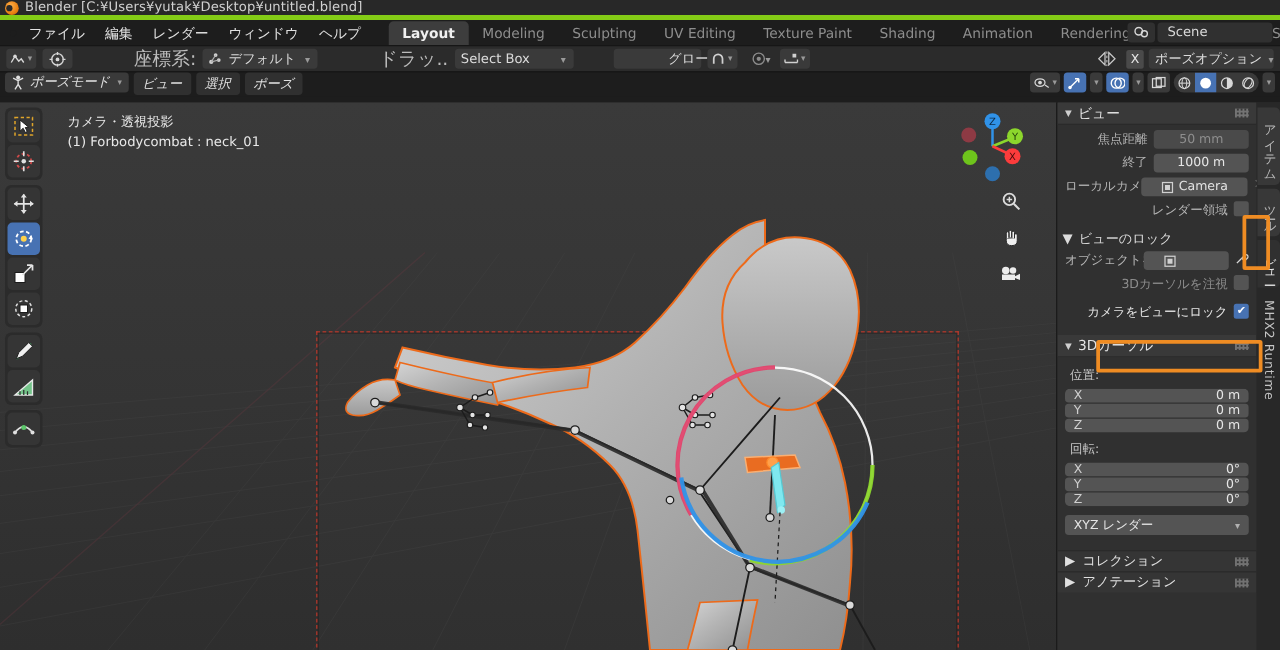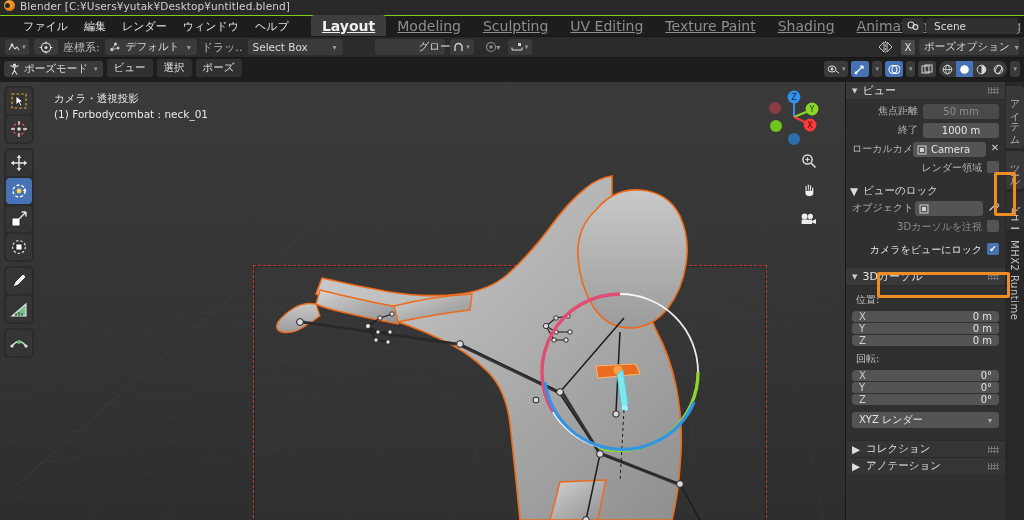--- a/index.html
+++ b/index.html
@@ -7,22 +7,22 @@
     width:1024px; height:520px; overflow:hidden;
     background:#1d1d1d;
     font-family:"DejaVu Sans","Liberation Sans",sans-serif;
     font-size:11px; color:#d6d6d6;
     -webkit-font-smoothing:antialiased;
   }
   .app { position:relative; width:1024px; height:520px; }
 
   
   .titlebar {
-    height:16px; background:#282828; display:flex; align-items:flex-start;
-    padding-left:4px; gap:5px; border-bottom:1px solid #84cc16;
+    height:16px; background:#282828; display:flex; align-items:flex-end;
+    padding-left:4px; gap:5px; border-bottom:4px solid #84cc16;
   }
   .titlebar .tb-text { font-size:10.5px; color:#d0d0d0; letter-spacing:.1px; }
   .blender-logo {
     width:11px; height:11px; border-radius:50%;
     background:radial-gradient(circle at 40% 35%,#ffb04a 0%,#e87d0d 65%,#b45c05 100%);
     position:relative; flex:0 0 auto;
   }
   .blender-logo::after{
     content:""; position:absolute; width:5px;height:5px;border-radius:50%;
     background:#2a2a2a; left:1px; top:3px;
@@ -38,22 +38,22 @@
     background:radial-gradient(circle at 40% 35%,#f0f0f0 0%,#c8c8c8 60%,#8a8a8a 100%);
     margin-right:9px; position:relative;
   }
   .menubar .logo-sm::after{content:"";position:absolute;width:5px;height:5px;border-radius:50%;background:#1d1d1d;left:2px;top:4px;}
   .menu-item {
     padding:3px 8px; font-size:11px; color:#e2e2e2; border-radius:3px; cursor:default;
     white-space:nowrap;
   }
   .tabs { display:flex; align-items:center; margin-left:14px; gap:0; }
   .wtab {
-    padding:3px 11px; font-size:14px; color:#8e8e8e; white-space:nowrap;
-    border-radius:4px 4px 0 0; cursor:default;text-decoration:underline;
+    padding:3px 11px; font-size:11px; color:#8e8e8e; white-space:nowrap;
+    border-radius:4px 4px 0 0; cursor:default;
   }
   .wtab.active { background:#3d3d3d; color:#f0f0f0; font-weight:bold; }
   .scene-block {
     position:absolute; right:6px; top:2px; display:flex; align-items:center; gap:2px;
   }
   .scene-icon {
     width:22px;height:16px;background:#303030;border-radius:3px;
     display:flex;align-items:center;justify-content:center;color:#d8d8d8;font-size:10px;
   }
   .scene-name {
@@ -65,34 +65,34 @@
   .toolheader {
     height:21px; background:#2b2b2b; border-top:1px solid #161616;
     display:flex; align-items:center; padding:0 5px; gap:5px; position:relative;
   }
   .ico-btn {
     height:16px; min-width:24px; background:#3a3a3a; border-radius:3px;
     display:flex;align-items:center;justify-content:center;gap:2px;
     color:#d8d8d8;font-size:10px;padding:0 3px;
   }
   .ico-btn.flat { background:transparent; }
-  .lbl { color:#bcbcbc; font-size:11px; white-space:nowrap; }
+  .lbl { color:#bcbcbc; font-size:15px; white-space:nowrap;margin-left:44px; }
   .dropdown {
     height:16px;background:#3a3a3a;border-radius:3px;display:flex;align-items:center;
     padding:0 6px 0 5px;gap:5px;font-size:10.5px;color:#dcdcdc;white-space:nowrap;
   }
   .dropdown .chev{ color:#9a9a9a; font-size:8px; margin-left:auto;}
   .th-right { position:absolute; right:5px; display:flex; align-items:center; gap:4px; }
   .xsym { width:14px;height:15px;background:#4a4a4a;border-radius:2px;
           display:flex;align-items:center;justify-content:center;font-size:10px;color:#e6e6e6;}
 
   
   .vpheader {
-    height:20px; background:#1d1d1d; display:flex; align-items:flex-end;
-    padding:0 4px; gap:4px; position:relative; border-top:1px solid #161616;
+    height:20px; background:#1d1d1d; display:flex; align-items:flex-start;
+    padding:0 4px; gap:4px; position:relative; border-top:1px solid #161616;font-style:italic;
   }
   .mode-sel {
     height:16px;background:#3a3a3a;border-radius:3px;display:flex;align-items:center;
     gap:4px;padding:0 5px;font-size:10.5px;color:#e0e0e0;
   }
   .vmenu { padding:2px 7px;font-size:10.5px;color:#e0e0e0;background:#303030;border-radius:3px; }
   .vp-right { position:absolute; right:4px; display:flex; align-items:center; gap:3px; }
   .shade-grp { display:flex; align-items:center; background:#3a3a3a; border-radius:9px; overflow:hidden; height:16px;}
   .shade-btn { width:17px;height:16px;display:flex;align-items:center;justify-content:center; }
   .shade-btn.on { background:#4772b3; }
@@ -179,21 +179,21 @@
   .cb.on::after{ content:"✔"; color:#fff; font-size:9px; line-height:1; }
   .sub-lbl { font-size:10px;color:#c6c6c6; margin:3px 0 1px 4px; }
   .stack { display:flex; flex-direction:column; gap:1px; border-radius:4px; overflow:hidden;}
   .sel {
     height:16px;background:#545454;border-radius:3px;display:flex;align-items:center;
     padding:0 7px;font-size:10px;color:#e4e4e4;
   }
   .sel .chev{ margin-left:auto;color:#b0b0b0;font-size:8px;}
   .camfield {
     flex:1;height:15px;background:#545454;border-radius:3px;display:flex;align-items:center;
-    gap:4px;padding:0 4px;font-size:10px;color:#e2e2e2;
+    gap:4px;padding:0 16px;font-size:10px;color:#e2e2e2;
   }
   .subhdr { display:flex;align-items:center;gap:5px;height:16px;padding:0 4px;
             font-size:10.5px;color:#dcdcdc; }
   .collapsed-hdr {
     display:flex;align-items:center;gap:6px;height:17px;padding:0 6px;
     background:#353535;font-size:10.5px;color:#e0e0e0;border-top:1px solid #2a2a2a;
   }
   .orange-box { position:absolute; border:3px solid #ef8c23; border-radius:2px; pointer-events:none; }
 </style>
 </head>

